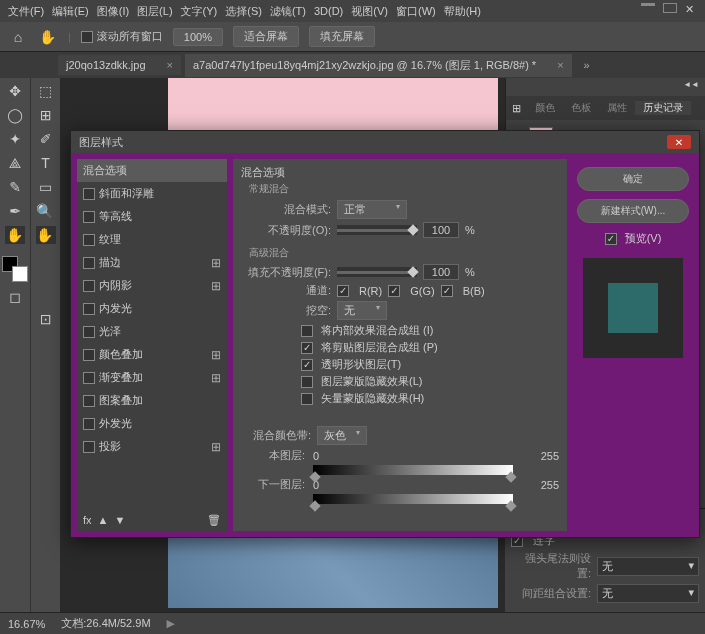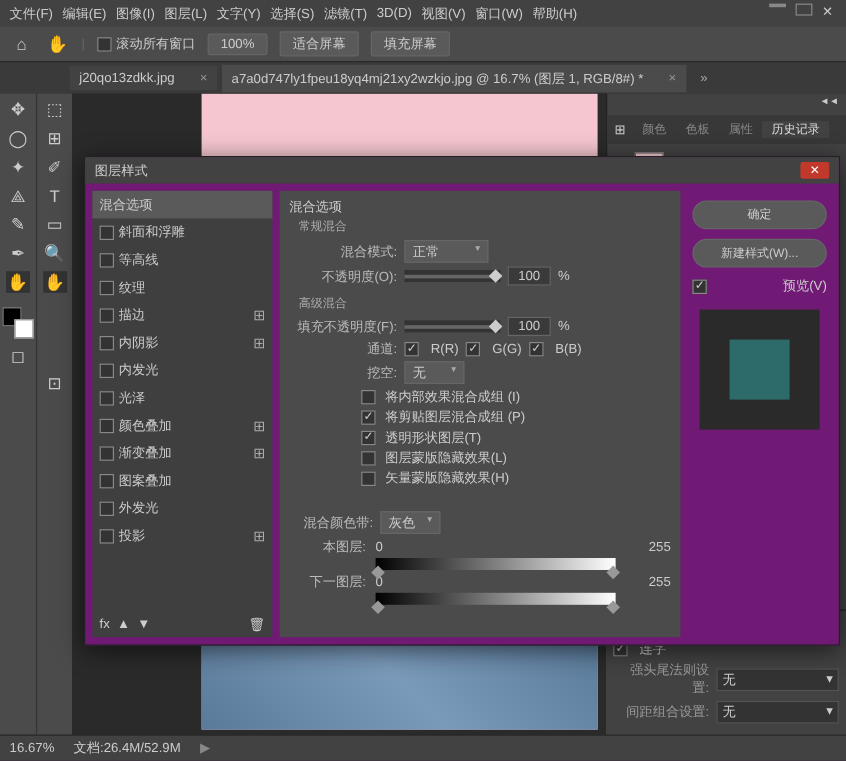--- a/index.html
+++ b/index.html
@@ -379,21 +379,21 @@
           <div class="grad-bar">
             <div class="grad-stop" style="left:-2px"></div>
             <div class="grad-stop" style="right:-2px"></div>
           </div>
         </div>
     </div>
 
     <div class="dlg-right">
       <div class="dlg-btn">确定</div>
       <div class="dlg-btn">新建样式(W)...</div>
-      <div style="display:flex;align-items:center;gap:4px;justify-content:space-between">
+      <div style="display:flex;align-items:center;gap:4px;justify-content:center">
           <span class="chk on"></span>
           <span>预览(V)</span>
         </div>
       <div class="preview-box">
           <div class="preview-sq"></div>
         </div>
     </div>
   </div>
 </div>
 

